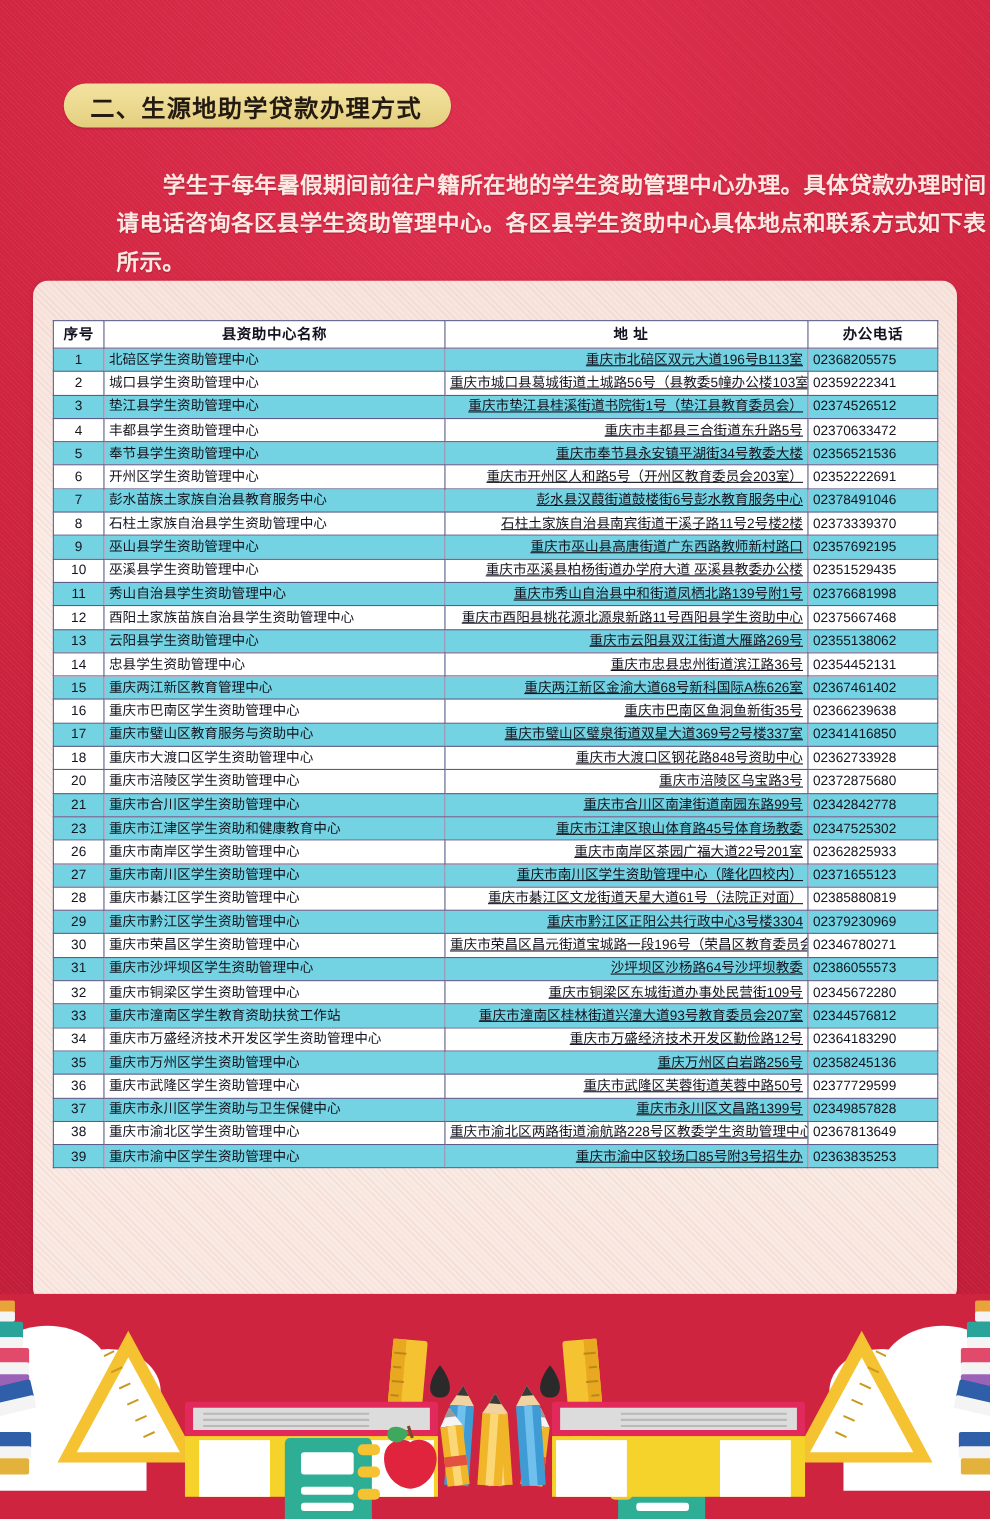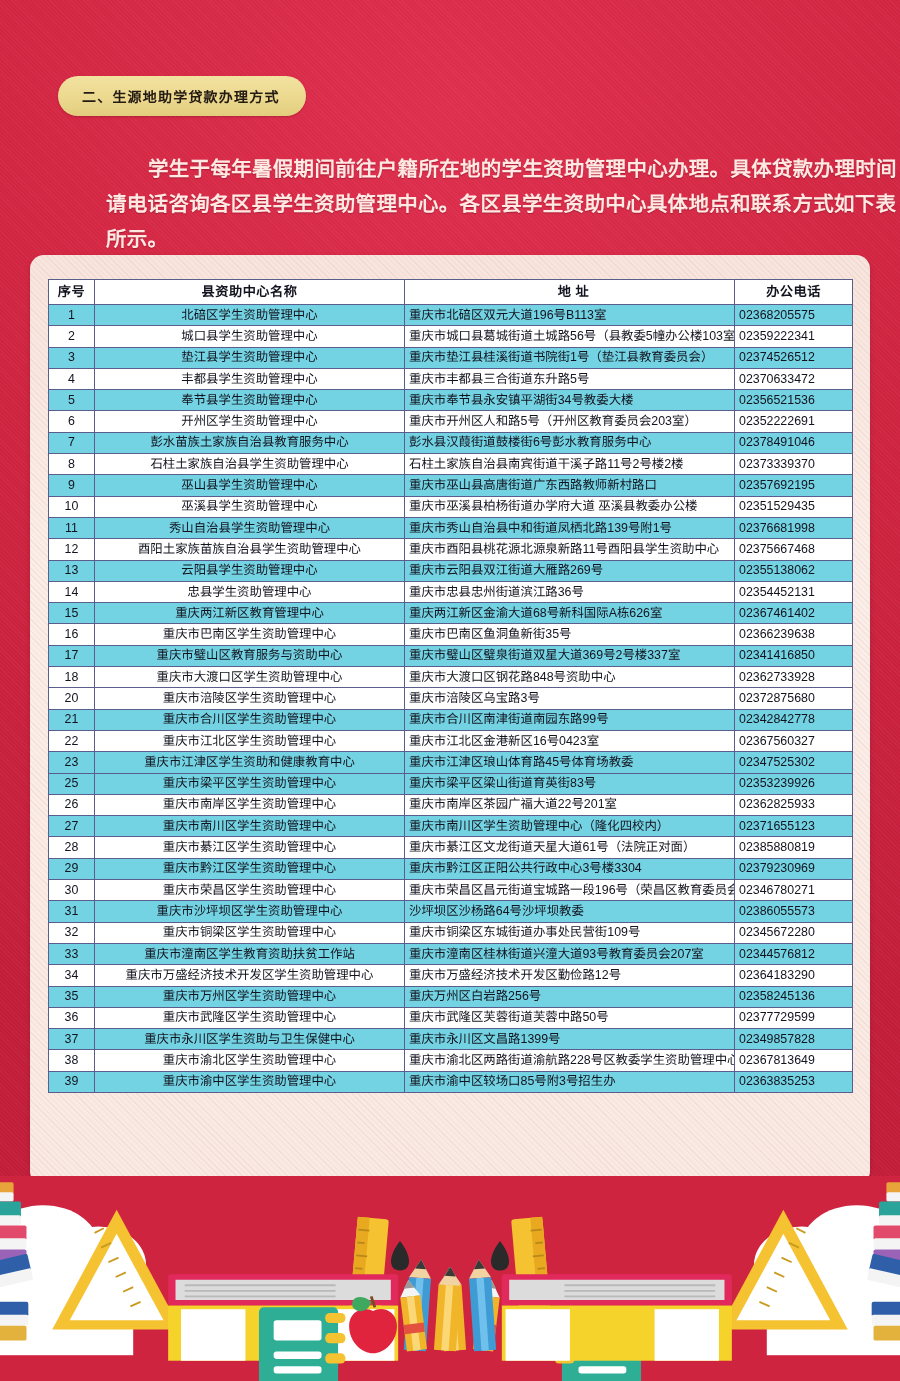--- a/index.html
+++ b/index.html
@@ -36,21 +36,21 @@
     top: 76px;
     height: 40px;
     padding: 0 26px 0 24px;
     display: flex;
     align-items: center;
     background: linear-gradient(180deg,#f2e2a0 0%, #ecd98f 55%, #e3cd7d 100%);
     border-radius: 22px;
     box-shadow: 0 1px 2px rgba(90,10,25,0.30);
   }
   .title-pill span {
-    font-size: 14px;
+    font-size: 22px;
     font-weight: bold;
     color: #231a12;
     letter-spacing: 1.2px;
     white-space: nowrap;
   }
 
   
   .intro {
     position: absolute;
     left: 58px;
@@ -76,21 +76,21 @@
     border-radius: 14px;
     background:
       repeating-linear-gradient(45deg,
         rgba(214,160,150,0.16) 0px,
         rgba(214,160,150,0.16) 1px,
         rgba(255,255,255,0) 1px,
         rgba(255,255,255,0) 4px),
       linear-gradient(180deg, #f7e4dd 0%, #fbeee8 35%, #f9e9e2 100%);
     box-shadow: 0 2px 5px rgba(110,12,30,0.28);
     overflow: hidden;
-    padding: 24px 18px 20px 18px;
+    padding: 36px 18px 20px 18px;
   }
 
   table.datatable {
     width: 100%;
     border-collapse: collapse;
     table-layout: fixed;
     background: #ffffff;
   }
   table.datatable col.c-no    { width: 46px; }
   table.datatable col.c-name  { width: 310px; }
@@ -112,22 +112,22 @@
     background: #ffffff;
     font-weight: bold;
     text-align: center;
     height: 25px;
     font-size: 13.2px;
     letter-spacing: 0.5px;
   }
   thead th.h-addr { letter-spacing: 8px; text-indent: 8px; margin-left: 47px; }
 
   td.col-no   { text-align: center; }
-  td.col-name { text-align: center; }
-  td.col-addr { text-align: left;  padding-left: 14px; }
+  td.col-name { }
+  td.col-addr { text-align: right;  padding-left: 14px; text-decoration: underline; }
   td.col-tel  { text-align: left; }
 
   tr.zebra td { background: #73d3e2; }
   tr.plain td { background: #ffffff; }
 
   
   .illus {
     position: absolute;
     left: 0;
     bottom: 0;
@@ -278,37 +278,25 @@
             <td class="col-name">重庆市涪陵区学生资助管理中心</td>
             <td class="col-addr">重庆市涪陵区乌宝路3号</td>
             <td class="col-tel">02372875680</td>
           </tr>
           <tr class="zebra">
             <td class="col-no">21</td>
             <td class="col-name">重庆市合川区学生资助管理中心</td>
             <td class="col-addr">重庆市合川区南津街道南园东路99号</td>
             <td class="col-tel">02342842778</td>
           </tr>
-          <tr class="plain">
-            <td class="col-no">22</td>
-            <td class="col-name">重庆市江北区学生资助管理中心</td>
-            <td class="col-addr">重庆市江北区金港新区16号0423室</td>
-            <td class="col-tel">02367560327</td>
-          </tr>
           <tr class="zebra">
             <td class="col-no">23</td>
             <td class="col-name">重庆市江津区学生资助和健康教育中心</td>
             <td class="col-addr">重庆市江津区琅山体育路45号体育场教委</td>
             <td class="col-tel">02347525302</td>
-          </tr>
-          <tr class="zebra">
-            <td class="col-no">25</td>
-            <td class="col-name">重庆市梁平区学生资助管理中心</td>
-            <td class="col-addr">重庆市梁平区梁山街道育英街83号</td>
-            <td class="col-tel">02353239926</td>
           </tr>
           <tr class="plain">
             <td class="col-no">26</td>
             <td class="col-name">重庆市南岸区学生资助管理中心</td>
             <td class="col-addr">重庆市南岸区茶园广福大道22号201室</td>
             <td class="col-tel">02362825933</td>
           </tr>
           <tr class="zebra">
             <td class="col-no">27</td>
             <td class="col-name">重庆市南川区学生资助管理中心</td>

